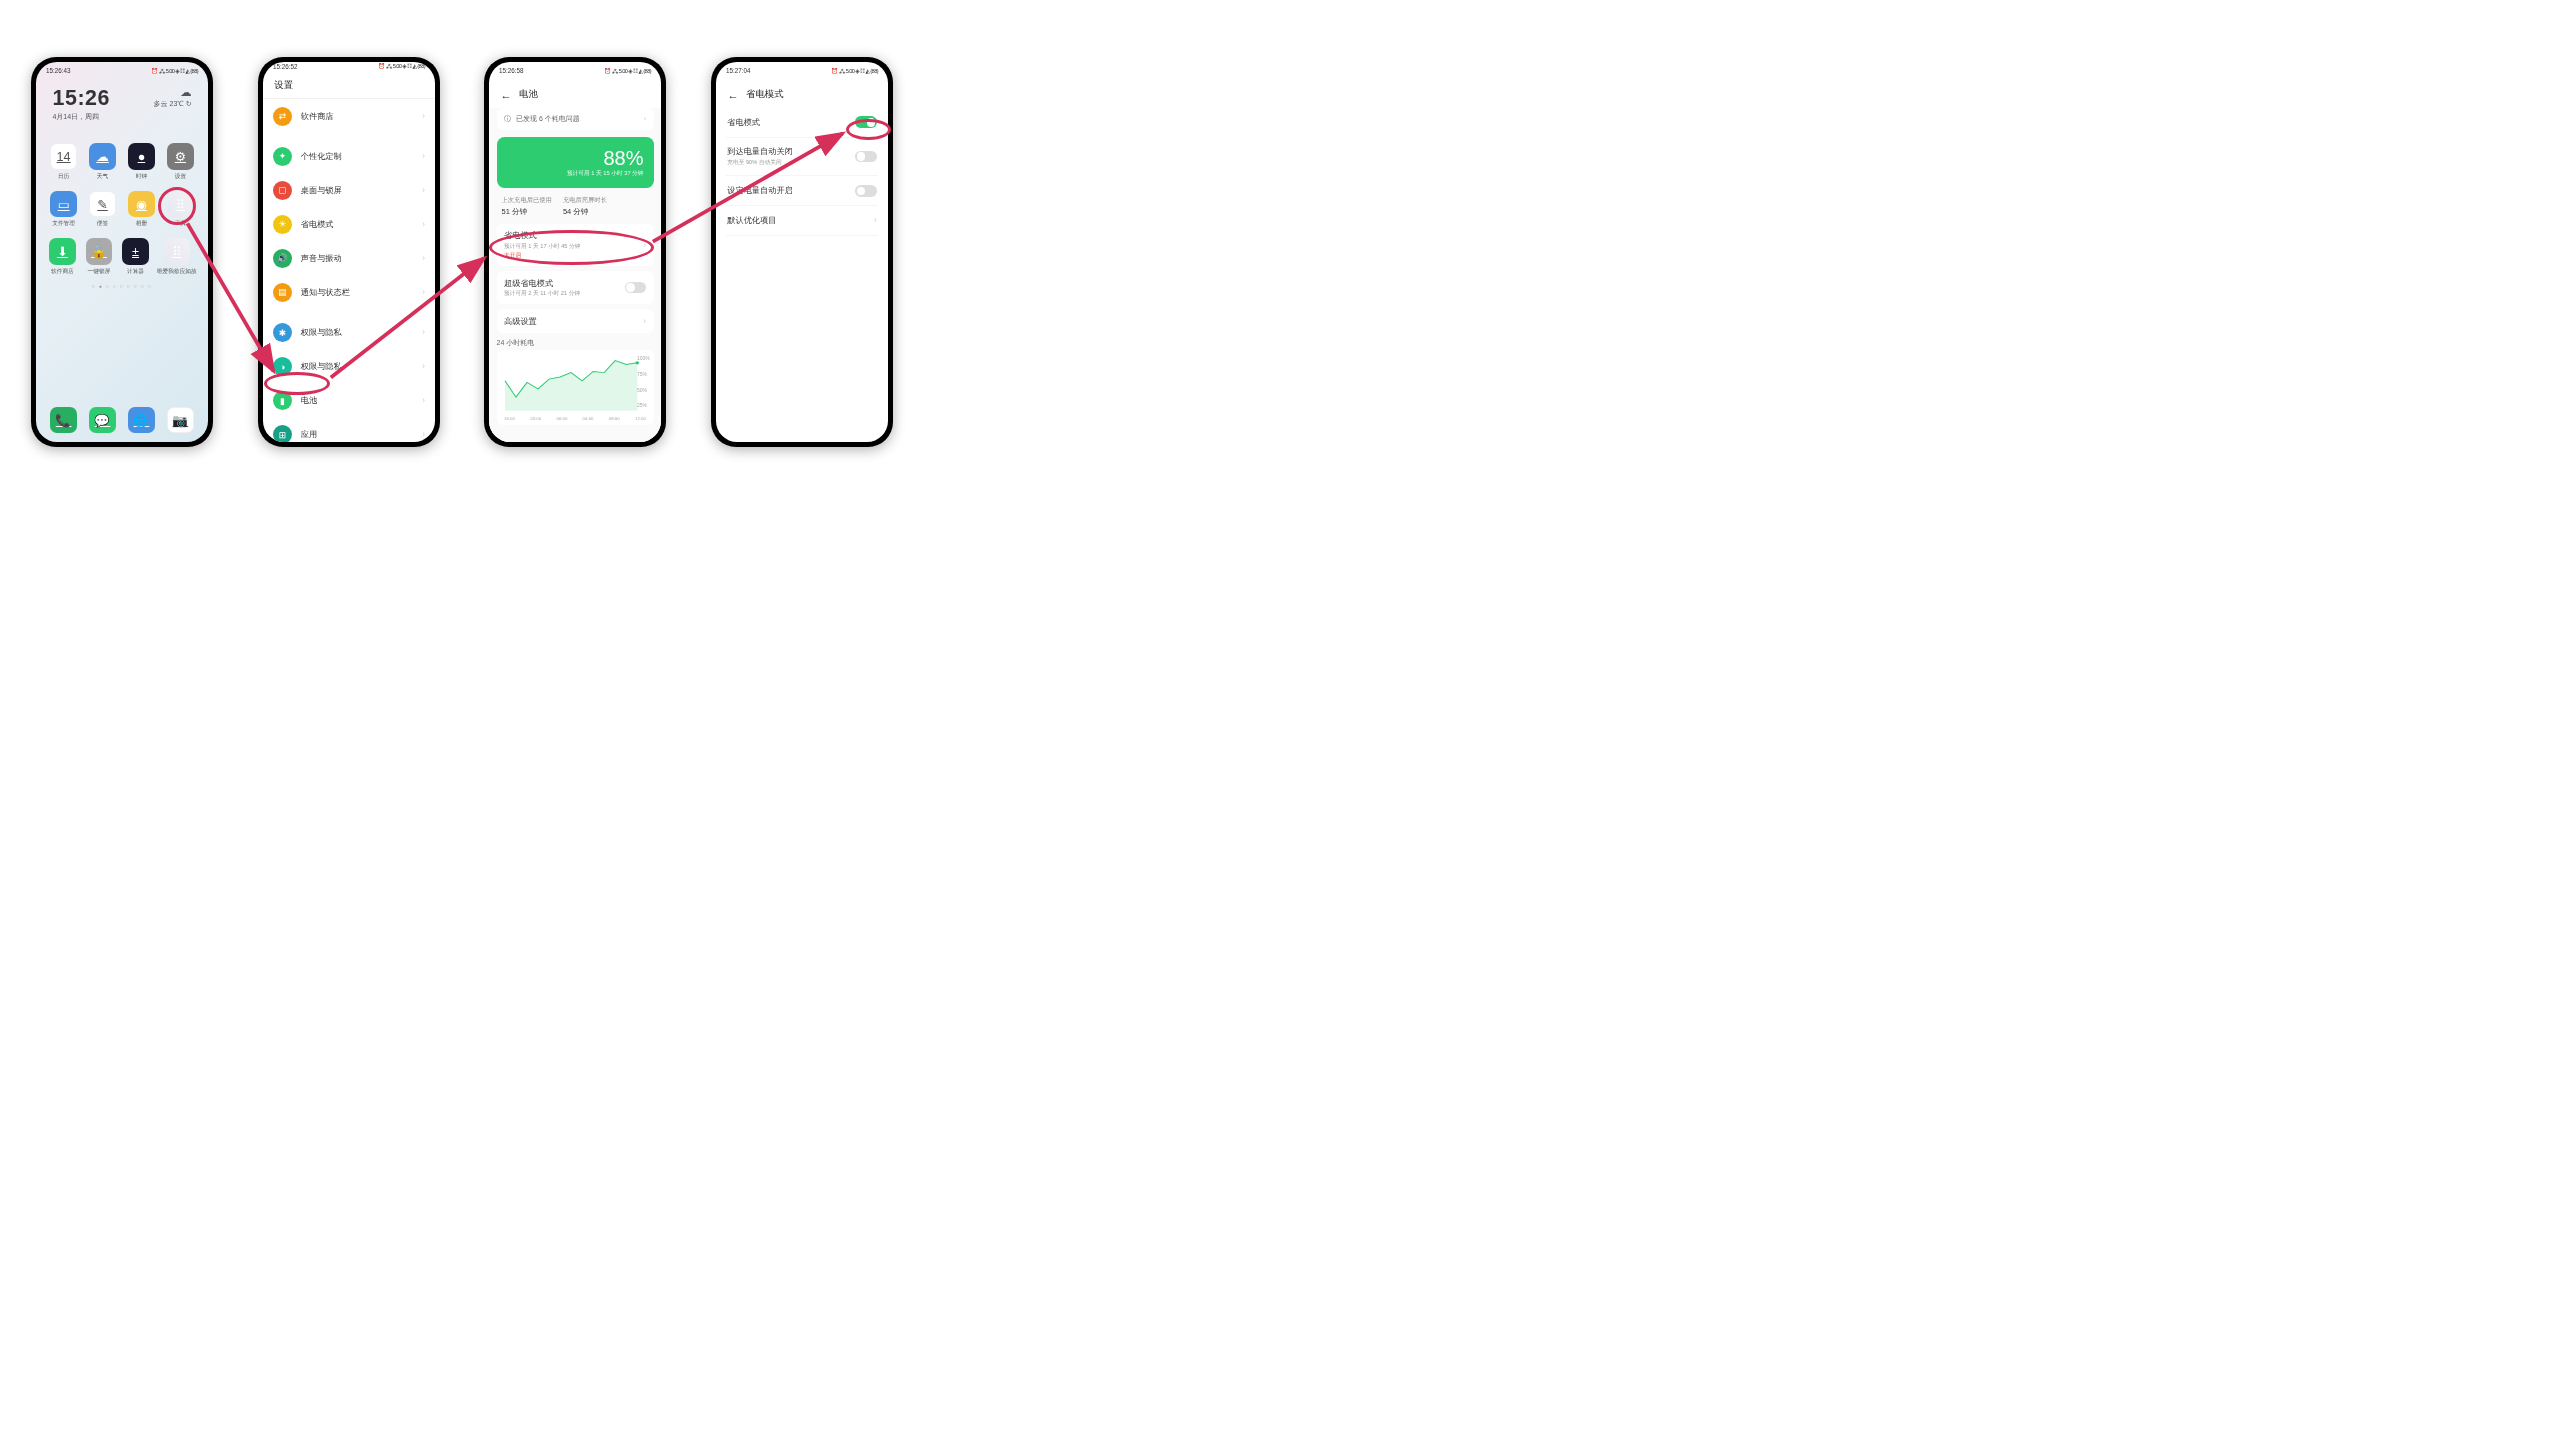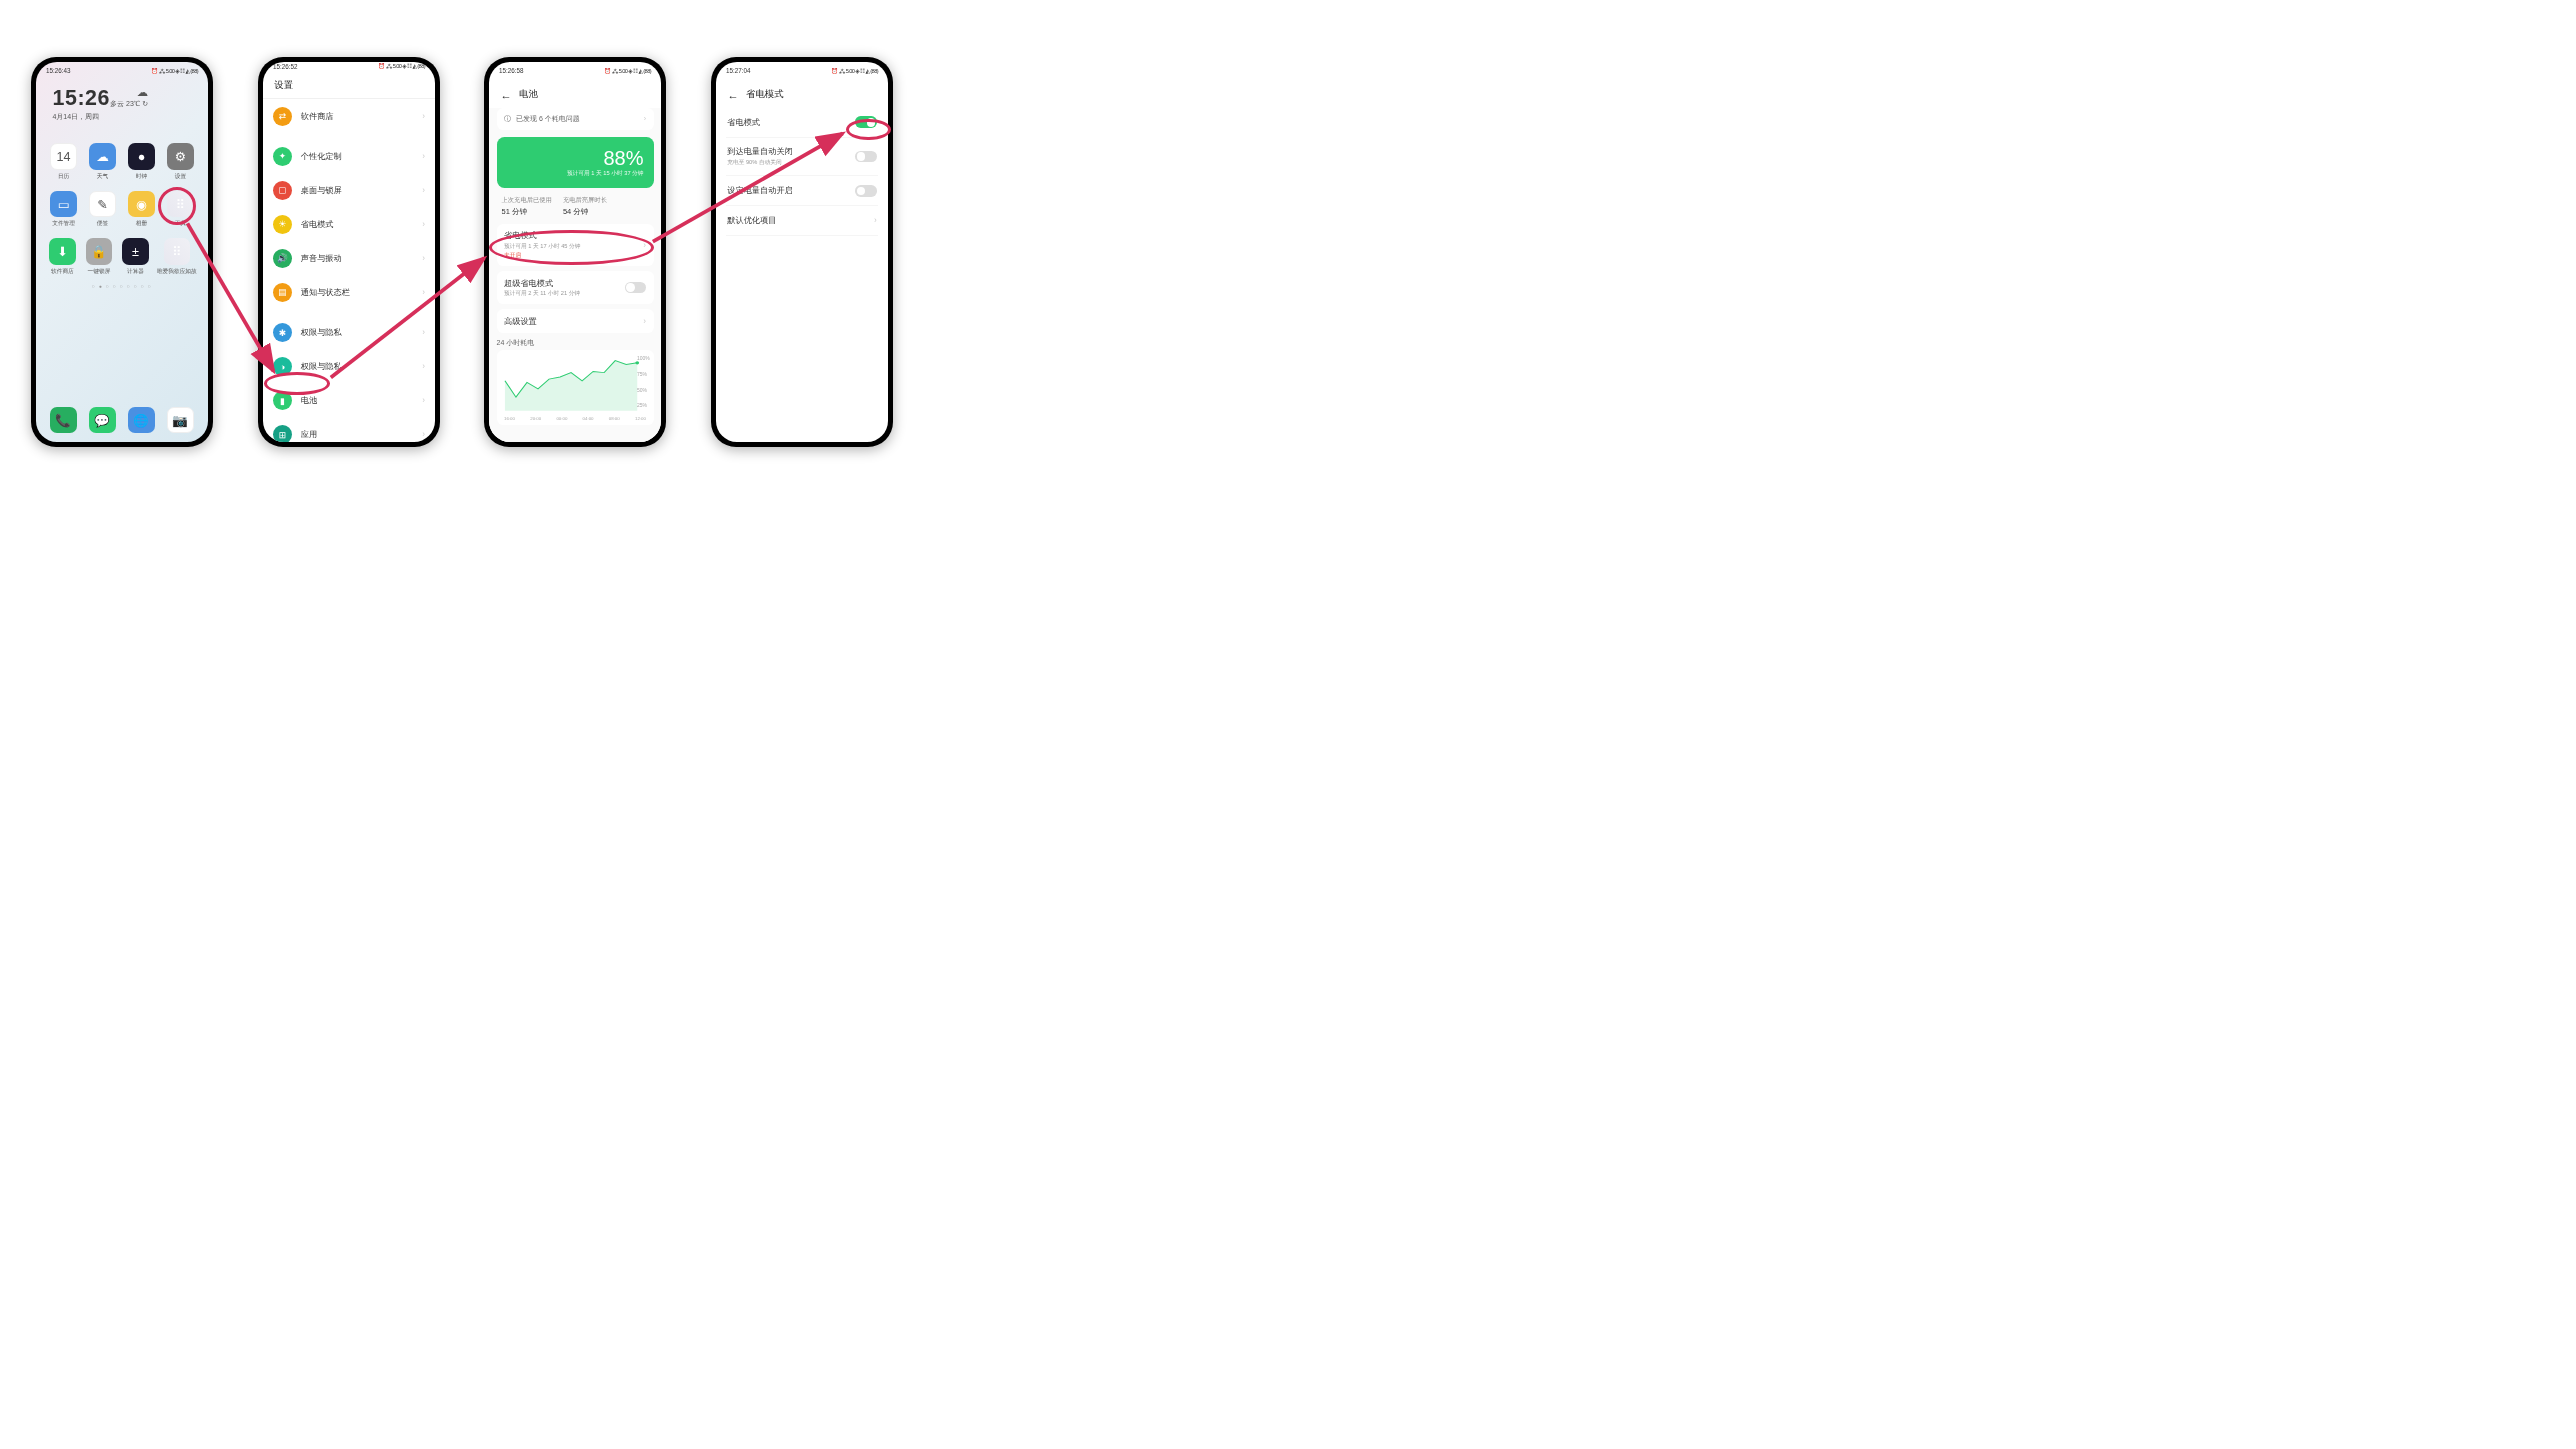--- a/index.html
+++ b/index.html
@@ -6,29 +6,29 @@
   body { background: #fff; width: 956px; height: 538px; position: relative; overflow: hidden; }
 
   .phone { position: absolute; width: 182px; height: 390px; border-radius: 25px; background: #000; padding: 5px; box-shadow: 0 2.5px 12.6px rgba(0,0,0,0.3); }
   .screen { width: 100%; height: 100%; border-radius: 21px; background: #fff; overflow: hidden; position: relative; display: flex; flex-direction: column; }
 
   .statusbar { height: 17.6px; display: flex; justify-content: space-between; align-items: center; padding: 0 10px; font-size: 6.3px; color: #333; }
   .statusbar .icons { letter-spacing: -0.6px; font-size: 5.7px; }
 
   
   .home-bg { background: linear-gradient(135deg, #f5e8f0 0%, #e8f0f5 40%, #d8e8f0 100%); flex: 1; display: flex; flex-direction: column; }
-  .clock-widget { padding: 6.3px 16.4px 10px; display: flex; align-items: flex-start; }
+  .clock-widget { padding: 6.3px 16.4px 10px; display: flex; justify-content: space-between; align-items: flex-start; }
   .clock-time { font-size: 21.4px; font-weight: 600; color: #333; letter-spacing: 0.6px; }
   .clock-date { font-size: 7px; color: #555; margin-top: 1.3px; }
   .weather { text-align: right; font-size: 7px; color: #555; }
   .weather-icon { font-size: 11.3px; }
 
   .icon-grid { padding: 11.3px 11.3px 0; display: grid; grid-template-columns: repeat(4, 1fr); gap: 8.8px 6.3px; }
   .app { display: flex; flex-direction: column; align-items: center; gap: 3.1px; }
-  .app-icon { width: 26.4px; height: 26.4px; border-radius: 7px; display: flex; align-items: center; justify-content: center; font-size: 12.6px; color: #fff; }
+  .app-icon { width: 26.4px; height: 26.4px; border-radius: 7px; display: flex; align-items: center; justify-content: center; font-size: 12.6px; color: #fff; text-decoration: underline; }
   .app-label { font-size: 5.7px; color: #555; text-align: center; white-space: nowrap; }
   .c-blue { background: #4a90e2; } .c-dark { background: #1a1a2e; } .c-grey { background: #7a7a7a; }
   .c-white { background: #fff; border: 0.6px solid #eee; color: #555; } .c-yellow { background: #f5c542; }
   .c-green { background: #2ecc71; } .c-green2 { background: #27ae60; } .c-lgrey { background: #aaa; }
   .c-folder { background: linear-gradient(45deg,#e8e8f0,#f0f0f5); }
 
   .dots { text-align: center; padding: 7.5px 0; color: #999; font-size: 5px; letter-spacing: 1.3px; }
   .dock { margin-top: auto; padding: 0 11.3px 8.8px; display: grid; grid-template-columns: repeat(4, 1fr); gap: 6.3px; }
 
   

